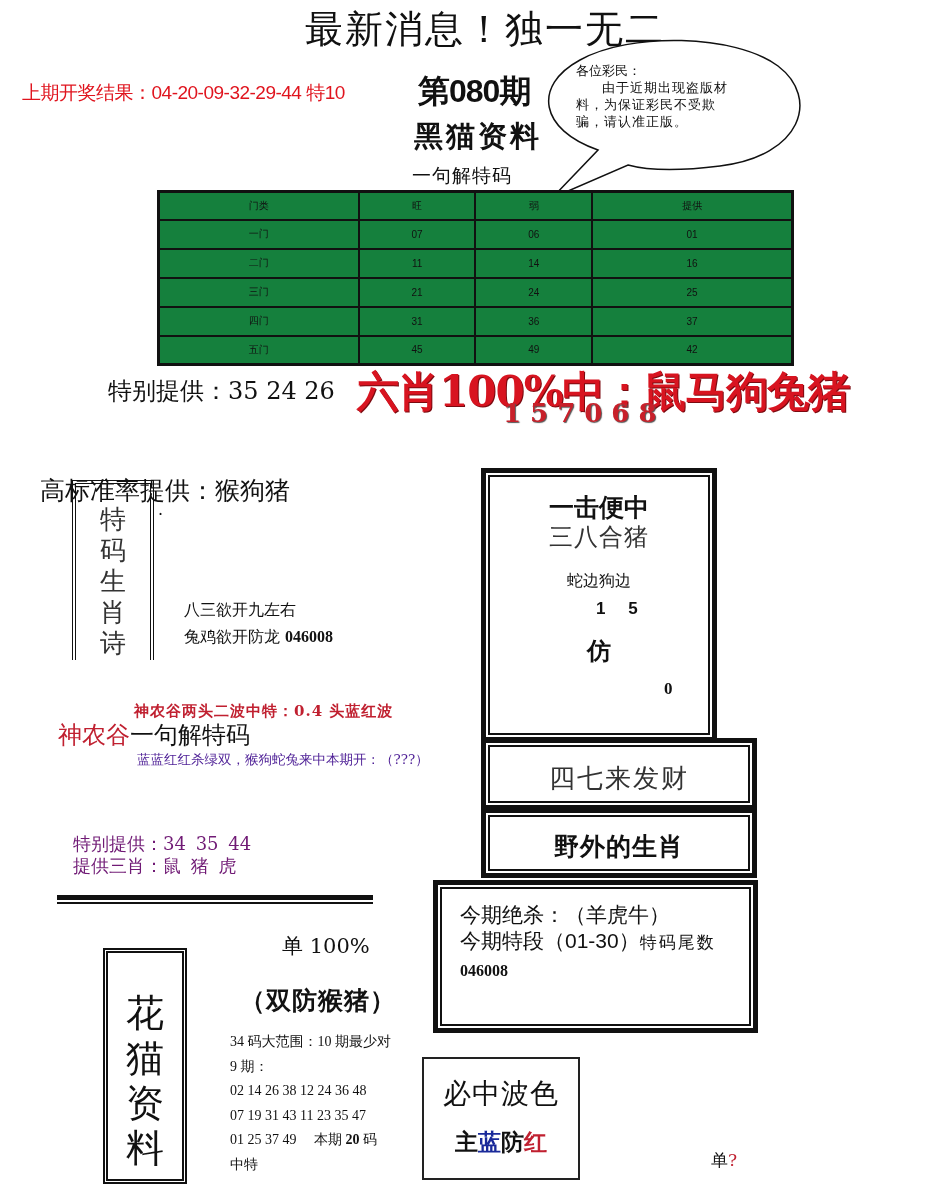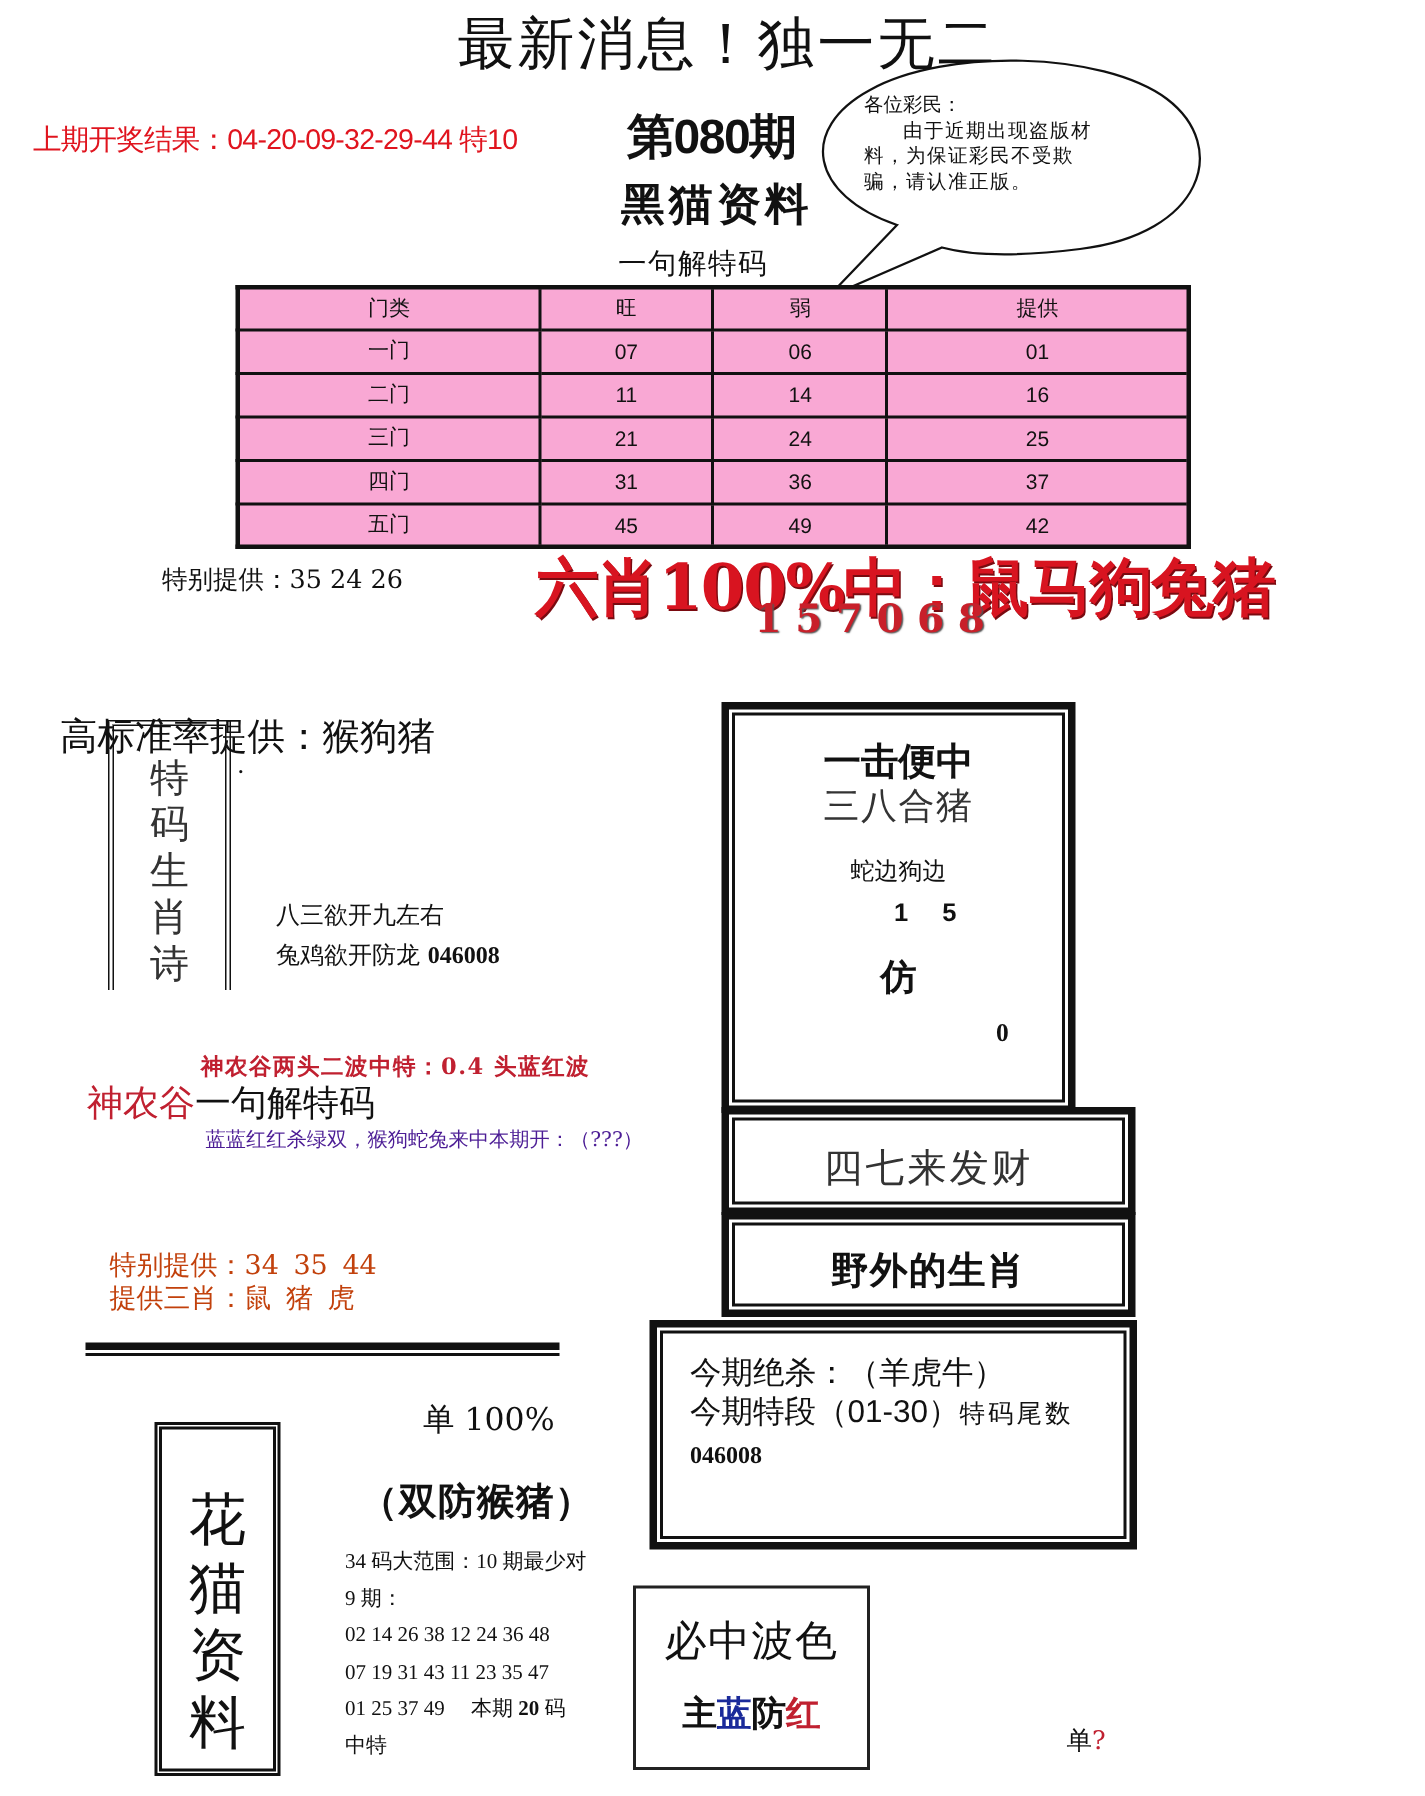--- a/index.html
+++ b/index.html
@@ -17,24 +17,24 @@
 
   
   #bubble { left:530px; top:38px; width:276px; height:160px; }
   #bubble svg { position:absolute; left:0; top:0; }
   #bubble-text { position:absolute; left:46px; top:24px; width:160px; font-size:13px; line-height:17px; }
   #bubble-text .greet { display:block; }
   #bubble-text .body { display:block; text-indent:2em; letter-spacing:1px; }
 
   
   #door-table { left:157px; top:190px; width:637px; border-collapse:collapse; border:3px solid #111; }
-  #door-table td, #door-table th { border:2px solid #111; background:#f9a8d4; height:29px; text-align:center; font-weight:normal; font-size:14px; font-family:"Liberation Sans","DejaVu Sans",sans-serif; }
+  #door-table td, #door-table th { border:2px solid #111; background:#15803d; height:29px; text-align:center; font-weight:normal; font-size:10px; font-family:"Liberation Sans","DejaVu Sans",sans-serif; }
   #door-table th { height:28px; }
 
-  #special-row { left:108px; top:375px; font-size:17px; white-space:nowrap; }
+  #special-row { left:108px; top:375px; font-size:24px; white-space:nowrap; }
   #six-xiao { left:357px; top:364px; font-size:42px; color:#d81420; font-weight:bold; white-space:nowrap; letter-spacing:-1px; text-shadow:1px 1px 0 #7a0a10; }
   #six-code { left:503px; top:398px; font-size:26px; color:#c8202a; font-weight:bold; letter-spacing:9px; white-space:nowrap; font-family:"DejaVu Serif",serif; text-shadow:1px 1px 1px #555; }
   #high-standard { left:40px; top:430px; font-size:25px; white-space:nowrap;margin-top:44px; }
 
   
   #poem-box { left:72px; top:480px; width:82px; height:180px; border:4px double #111; border-bottom:none; }
   #poem-title { position:absolute; left:0; top:20px; width:100%; text-align:center; font-size:26px; line-height:31px; color:#333; }
   #poem-title span { display:block; }
   #poem-dot { left:158px; top:505px; font-size:16px; }
   #poem-line1 { left:184px; top:600px; font-size:16px; white-space:nowrap; }
@@ -56,21 +56,21 @@
   #s47-box { left:481px; top:738px; width:276px; height:72px; }
   #s47 { position:absolute; top:14px; width:100%; text-align:center; font-size:26px; color:#333; letter-spacing:2px; }
   #wild-box { left:481px; top:808px; width:276px; height:70px; }
   #wild { position:absolute; top:13px; width:100%; text-align:center; font-size:25px; font-weight:bold; letter-spacing:1px; }
 
   
   #sng-top { left:134px; top:702px; font-size:15px; color:#c02030; font-weight:bold; white-space:nowrap; letter-spacing:1px; }
   #sng-main { left:58px; top:719px; font-size:24px; white-space:nowrap; }
   #sng-main .red { color:#c02030; }
   #sng-sub { left:137px; top:751px; font-size:13.5px; white-space:nowrap; color:#4c1d95; }
-  #spec2 { left:73px; top:833px; font-size:18px; line-height:22px; color:#c2410c; white-space:nowrap; }
+  #spec2 { left:73px; top:833px; font-size:18px; line-height:22px; color:#701a75; white-space:nowrap; }
   #spec2 div { word-spacing:4px; }
 
   #divider1 { left:57px; top:895px; width:316px; height:5px; background:#111; }
   #divider2 { left:57px; top:902px; width:316px; height:2px; background:#111; }
 
   
   #kill-box { left:433px; top:880px; width:325px; height:153px; }
   #kill-l1 { position:absolute; left:18px; top:12px; font-size:21px; white-space:nowrap; }
   #kill-l2 { position:absolute; left:18px; top:38px; font-size:21px; white-space:nowrap; }
   #kill-l2 .small { font-size:17px; letter-spacing:2px; }

